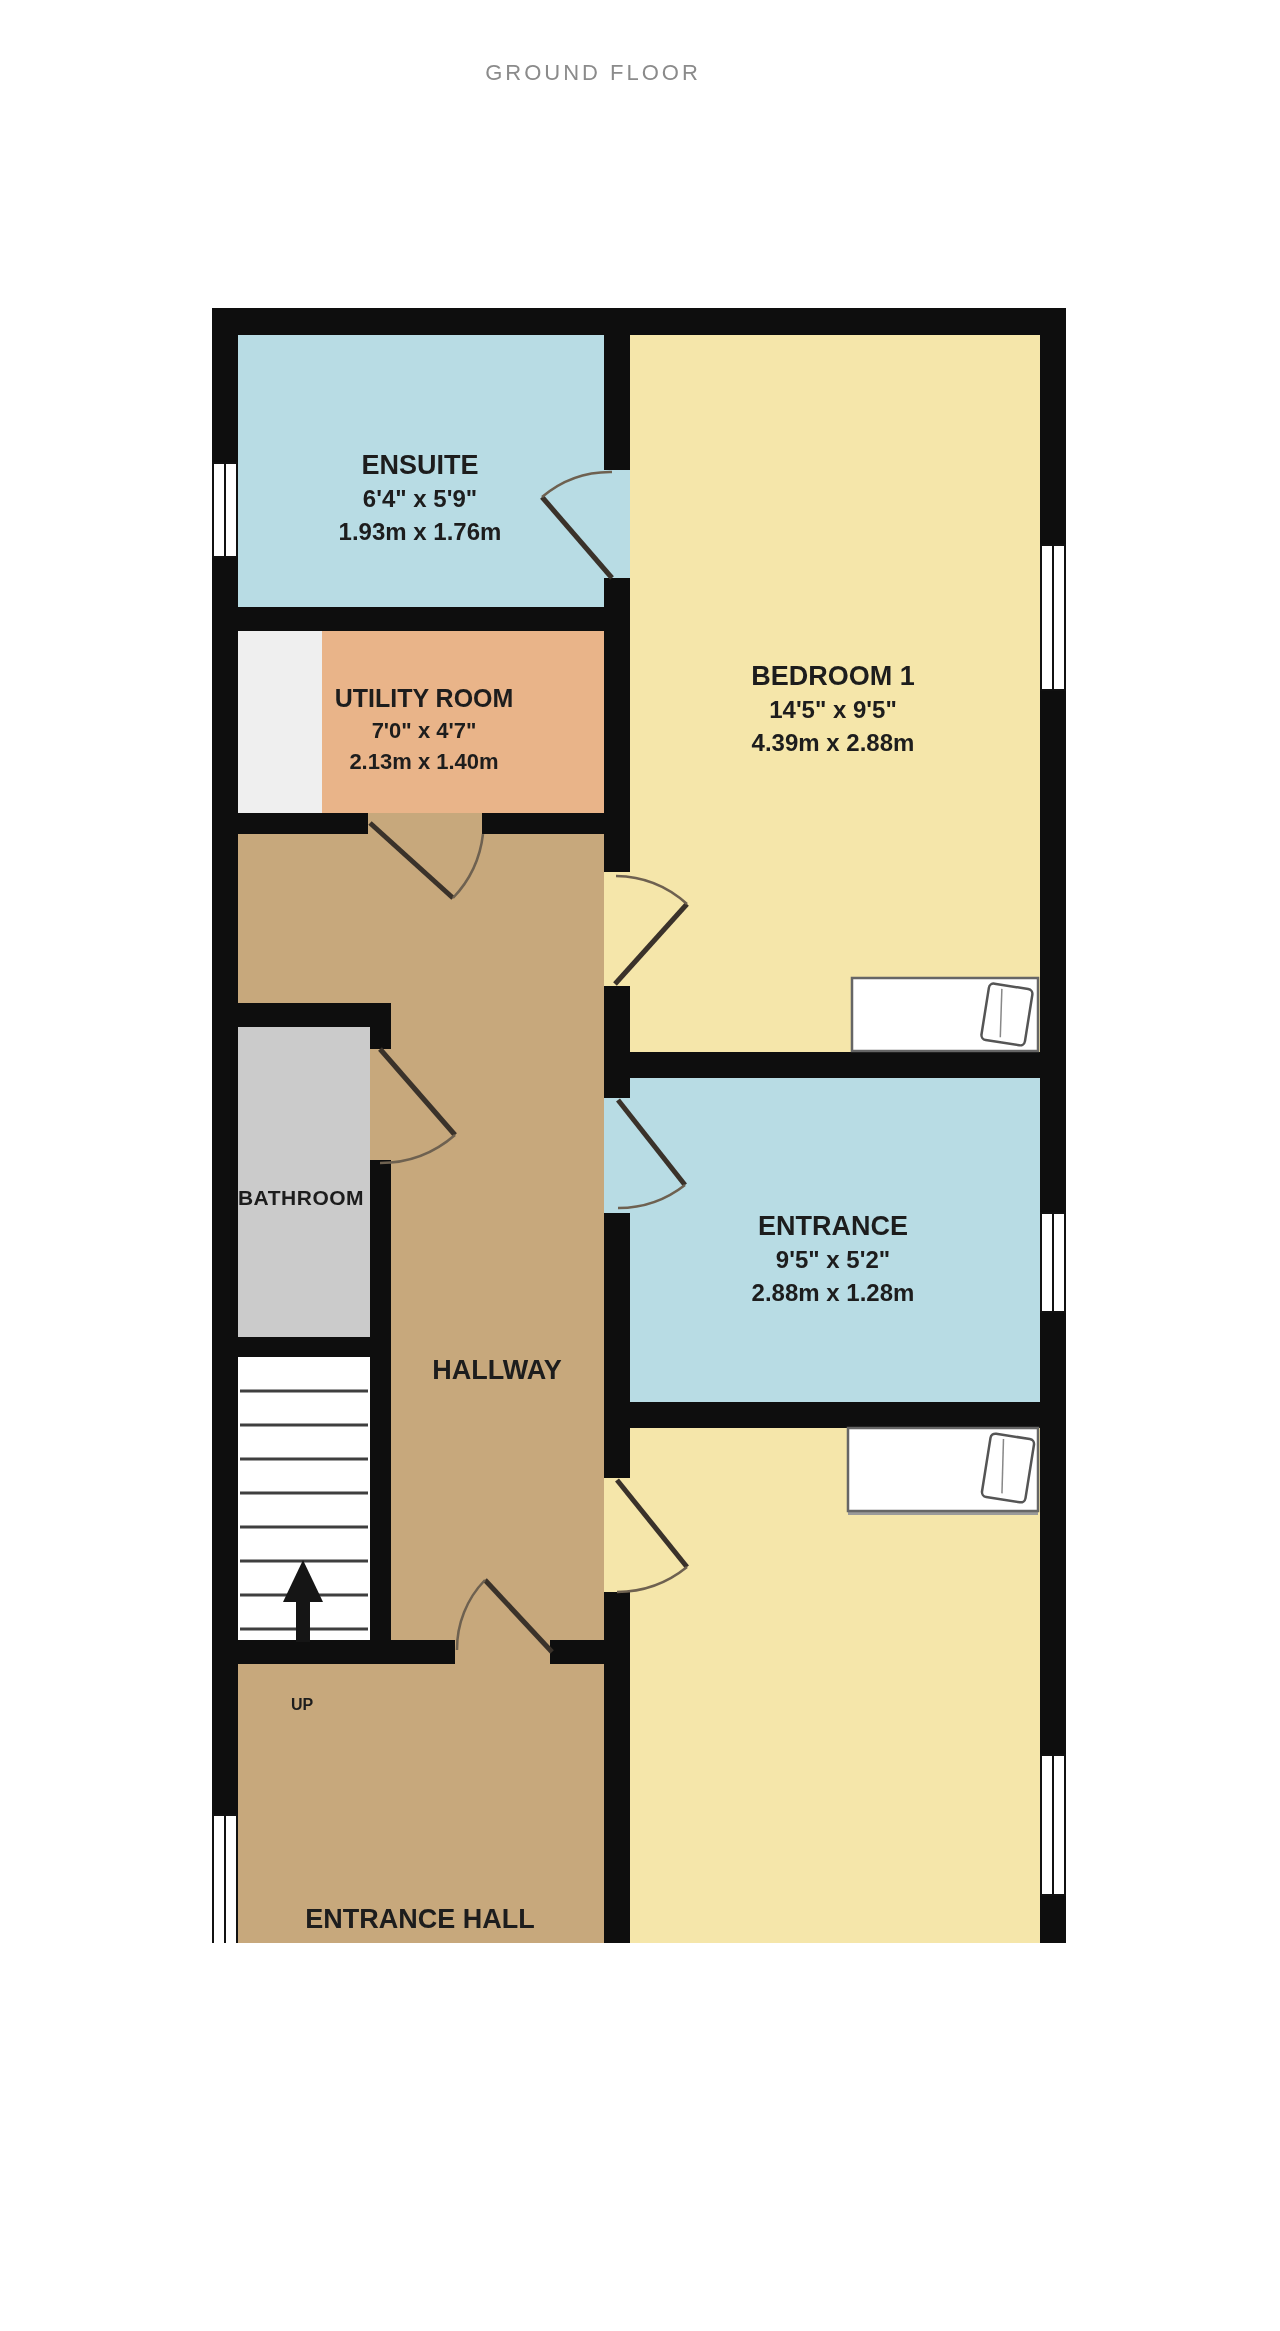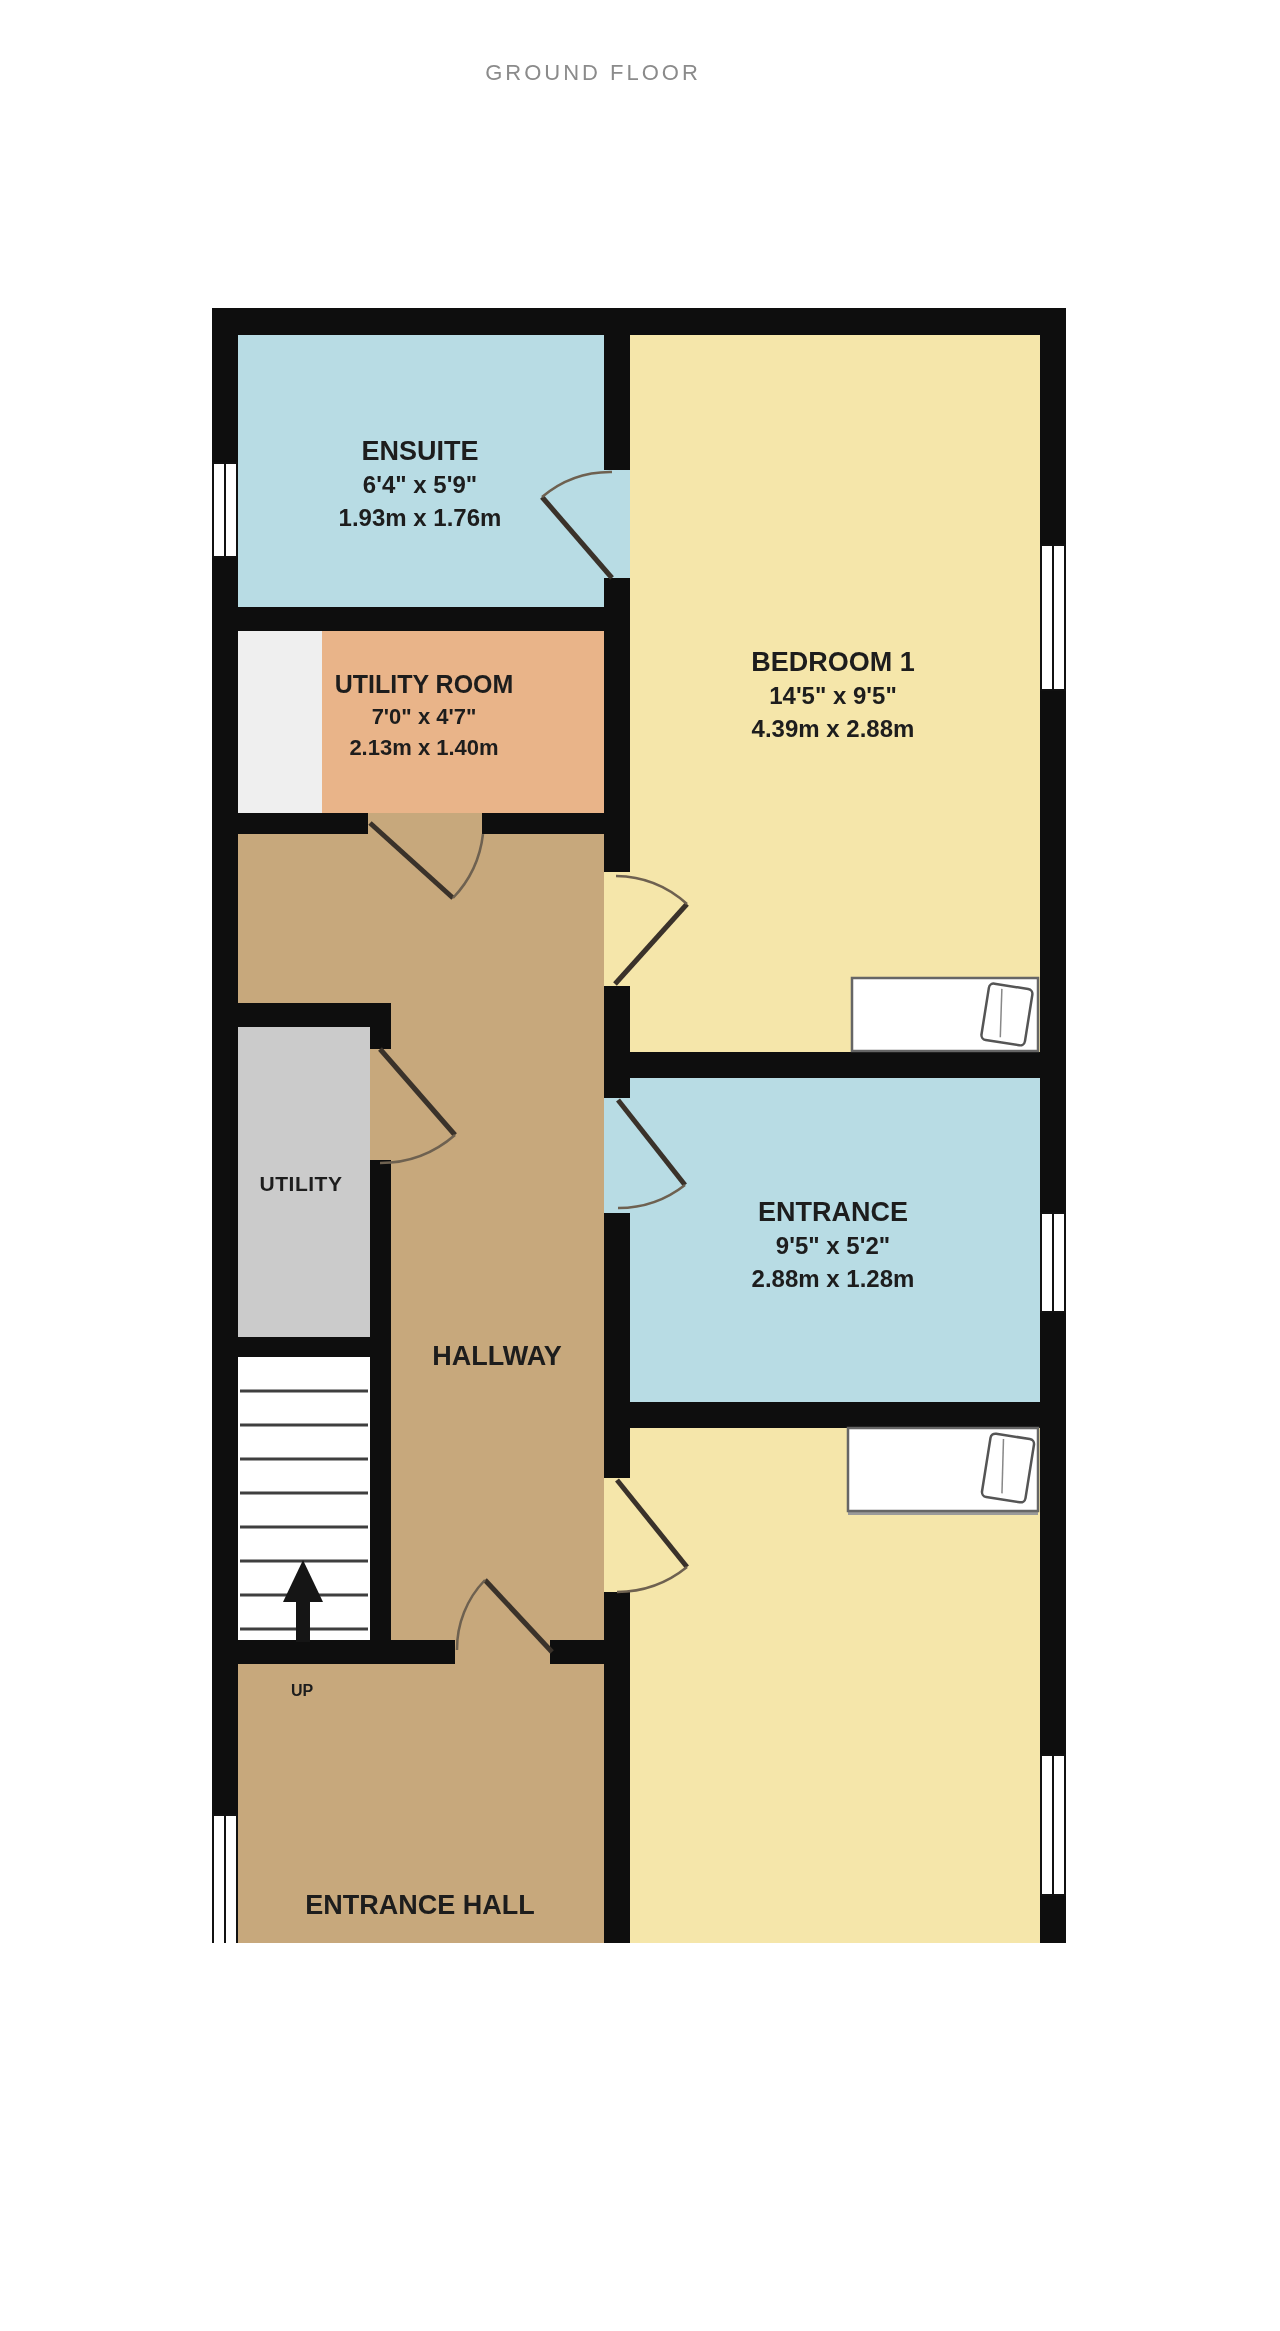--- a/index.html
+++ b/index.html
@@ -2,21 +2,21 @@
 <html><head>
 <meta charset="utf-8">
 <style>
   html,body{margin:0;padding:0;background:#ffffff;}
   .page{position:relative;width:1280px;height:1943px;background:#ffffff;overflow:hidden;
         font-family:"Liberation Sans",sans-serif;}
   .room{position:absolute;}
   .wall{position:absolute;background:#0e0e0e;}
   .plan-title{position:absolute;left:593px;top:60px;transform:translateX(-50%);
               font-size:22px;font-weight:500;letter-spacing:3px;color:#8b8b8b;white-space:nowrap;}
-  .room-label{position:absolute;transform:translateX(-50%);text-align:center;color:#1d1d1d;white-space:nowrap;}
+  .room-label{position:absolute;transform:translateX(-50%);text-align:center;color:#1d1d1d;white-space:nowrap;margin-top:14px;}
   .room-label .rn{font-size:27px;font-weight:700;line-height:33px;}
   .room-label .rd{font-size:24px;font-weight:700;line-height:33px;}
   .label-sm{font-size:21px;font-weight:700;letter-spacing:0.5px;}
   .label-xs{font-size:16px;font-weight:700;}
   .label-lg{font-size:27px;font-weight:700;}
   svg.overlay{position:absolute;left:0;top:0;width:1280px;height:2331px;pointer-events:none;}
 </style>
 </head>
 <body>
 
@@ -170,21 +170,21 @@
     <div class="rd">4.39m  x 2.88m</div>
   </div>
 
   <div class="room-label" style="left:833px;top:1196px;">
     <div class="rn">ENTRANCE</div>
     <div class="rd">9'5"  x 5'2"</div>
     <div class="rd">2.88m  x 1.28m</div>
   </div>
 
 
-  <div class="room-label label-sm" style="left:301px;top:1172px;"><span>UTILITY</span></div>
+  <div class="room-label label-sm" style="left:301px;top:1172px;"><span>BATHROOM</span></div>
 
   <div class="room-label label-lg" style="left:497px;top:1341px;"><span>HALLWAY</span></div>
 
   <div class="room-label label-lg" style="left:420px;top:1890px;"><span>ENTRANCE HALL</span></div>
 
   <div class="room-label label-xs" style="left:302px;top:1682px;"><span>UP</span></div>
 
 </div>
 
 </body></html>

